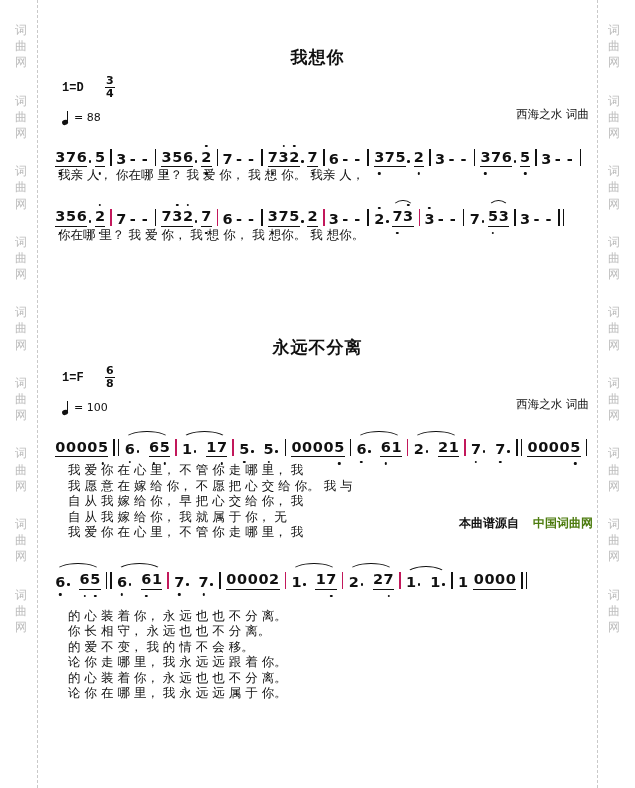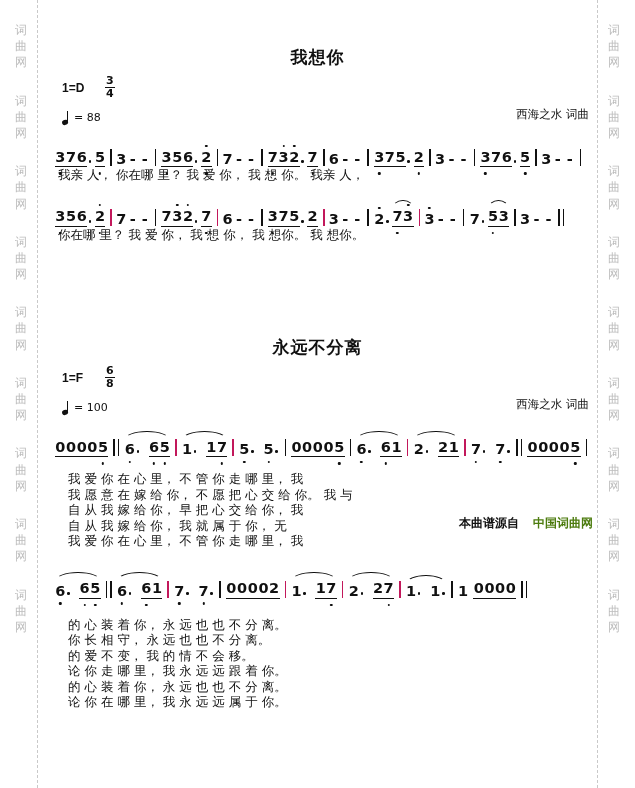--- a/index.html
+++ b/index.html
@@ -71,21 +71,21 @@
   .meta-row {
     position: relative;
     height: 62px;
     margin-top: 10px;
   }
   .key-sig {
     position: absolute;
     left: 62px; top: 2px;
     font-size: 12px;
     font-weight: bold;
-    font-family: Liberation Sans, sans-serif;
+    font-family: Liberation Mono, monospace;
   }
   .time-sig {
     position: absolute;
     left: 105px; top: -4px;
     display: inline-flex;
     flex-direction: column;
     align-items: center;
     font-size: 11px;
     font-weight: bold;
     line-height: 1.05;
@@ -618,21 +618,21 @@
         <span class="bar dbl"></span>
         <span class="ng">
           <span class="n beam1">0</span>
             <span class="n beam1">0</span>
             <span class="n beam1">0</span>
             <span class="n beam1">0</span>
             <span class="n beam1 dot-lo on-beam">5</span>
         </span>
         <span class="bar"></span>
       </div>
-      <div class="lyrics" style="padding-left:14px;margin-top:14px">
+      <div class="lyrics" style="padding-left:14px;margin-top:5px">
         <div class="lyric-row">我 爱 你 在 心 里， 不 管 你 走 哪 里， 我</div>
         <div class="lyric-row">我 愿 意 在 嫁 给 你， 不 愿 把 心 交 给 你。 我 与</div>
         <div class="lyric-row">自 从 我 嫁 给 你， 早 把 心 交 给 你， 我</div>
         <div class="lyric-row">自 从 我 嫁 给 你， 我 就 属 于 你， 无</div>
         <div class="lyric-row">我 爱 你 在 心 里， 不 管 你 走 哪 里， 我</div>
       </div>
     </div>
 
     <div class="staff-line" style="margin-top:24px">
       <div class="notes">

